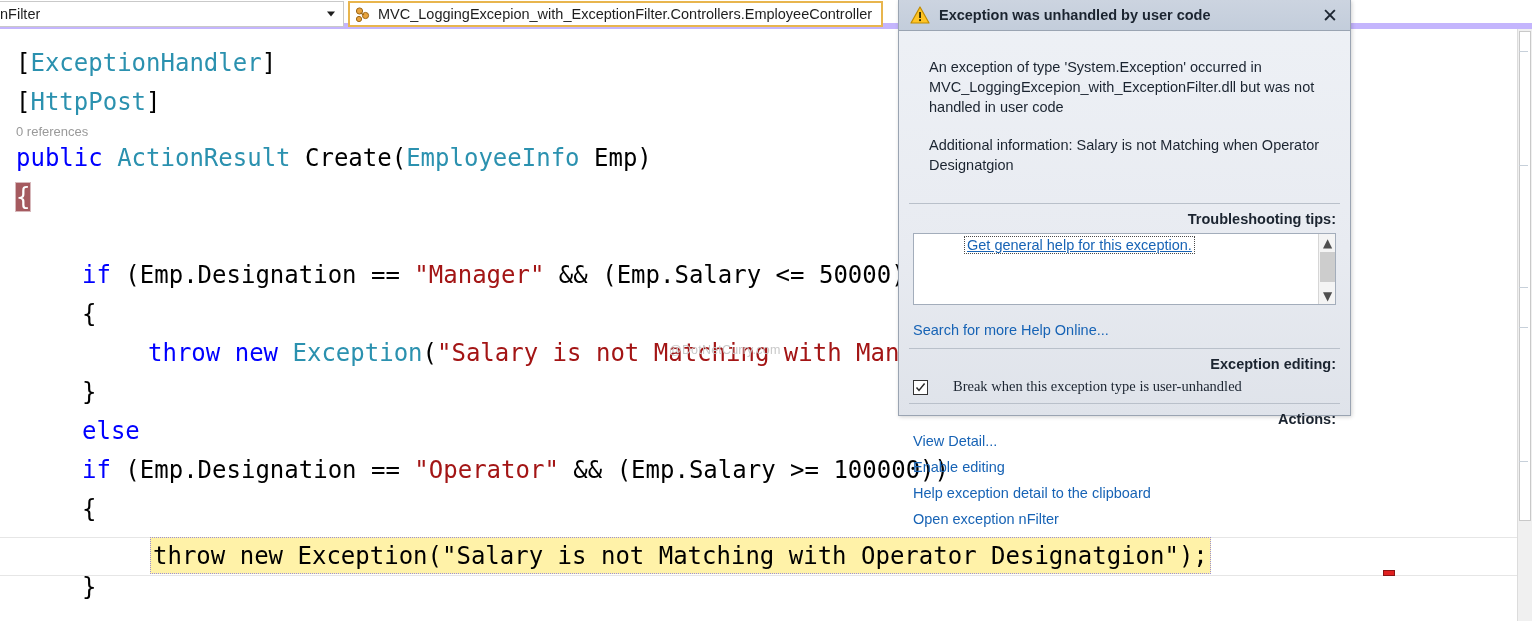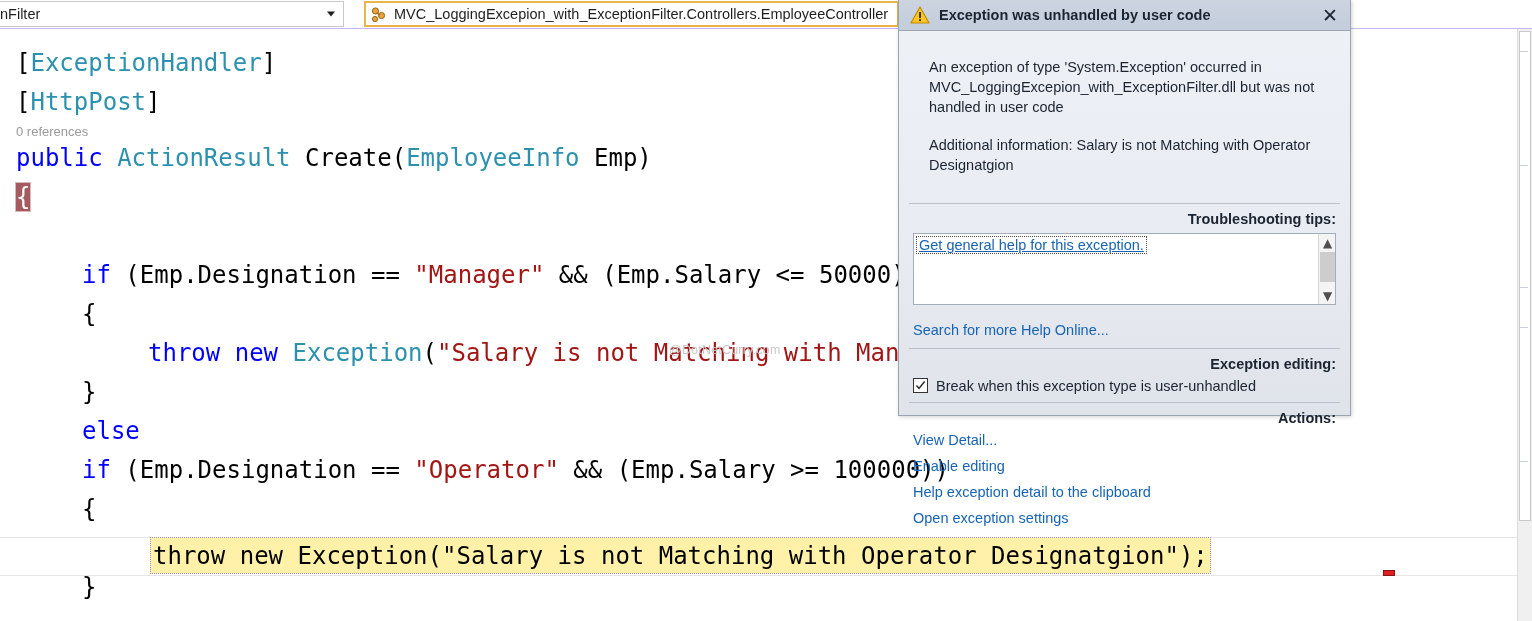--- a/index.html
+++ b/index.html
@@ -14,42 +14,42 @@
     overflow: hidden;
     font-family: "Liberation Sans", sans-serif;
   }
 
   
   #nav-bar {
     position: absolute;
     left: 0; top: 0;
     width: 1532px; height: 29px;
     background: #ffffff;
-    border-bottom: 1px solid #c4b5fd;
+    border-bottom: 6px solid #c4b5fd;
     box-sizing: border-box;
   }
   .nav-combo {
     position: absolute;
     top: 1px;
     height: 26px;
     background: #ffffff;
     border: 1px solid #c9c9c9;
     box-sizing: border-box;
     display: flex;
     align-items: center;
     font-size: 14.5px;
     color: #1e1e1e;
   }
   #member-combo {
     left: -4px;
     width: 348px;
     border-left: none;
   }
   #type-combo {
-    left: 364px;
+    left: 348px;
     width: 535px;
     border: 2px solid #e8b54d;
     background: #ffffff;
   }
   .combo-text {
     padding-left: 4px;
     white-space: nowrap;
     overflow: hidden;
   }
   .combo-arrow {
@@ -272,20 +272,21 @@
     white-space: nowrap;
   }
 
   #tips-box {
     position: relative;
     height: 72px;
     background: #ffffff;
     border: 1px solid #a3adbb;
     box-sizing: border-box;
     overflow: hidden;
+    padding-left: 48px;
   }
   #tips-link {
     display: inline-block;
     margin: 3px 0 0 3px;
     padding: 0 2px;
     font-size: 14.5px;
     color: #1763b5;
     text-decoration: underline;
     outline: 1px dotted #4a4a4a;
     cursor: pointer;
@@ -315,22 +316,23 @@
     width: 15px; height: 30px;
     background: #cdcdcd;
   }
 
   #search-online {
     padding: 8px 14px 9px 14px;
   }
 
   #break-checkbox-row {
     display: flex;
-    align-items: flex-start;
-    gap: 8px;
+    align-items: flex-end;
+    gap: 25px;
+    font-family: Liberation Serif, serif;
   }
   #break-checkbox {
     width: 15px; height: 15px;
     background: #ffffff;
     border: 1px solid #333333;
     box-sizing: border-box;
     position: relative;
     flex: 0 0 auto;
     cursor: pointer;
   }
@@ -400,21 +402,21 @@
         <rect x="9.1" y="6" width="1.9" height="6" fill="#3a3000"></rect>
         <rect x="9.1" y="13.2" width="1.9" height="1.9" fill="#3a3000"></rect>
       </svg>
     </span>
     <span id="dialog-title">Exception was unhandled by user code</span>
     <span id="dialog-close">✕</span>
   </div>
 
   <div id="dialog-message">
     <p>An exception of type 'System.Exception' occurred in MVC_LoggingExcepion_with_ExceptionFilter.dll but was not handled in user code</p>
-    <p>Additional information: Salary is not Matching with Operator Designatgion</p>
+    <p>Additional information: Salary is not Matching when Operator Designatgion</p>
   </div>
 
   <div class="dlg-sep"></div>
 
   <div class="dlg-section">
     <div class="dlg-heading">Troubleshooting tips:</div>
     <div id="tips-box">
       <span id="tips-link">Get general help for this exception.</span>
       <div id="tips-scroll">
         <div class="tips-arrow" id="tips-arrow-up">▲</div>
@@ -443,16 +445,16 @@
   </div>
 
   <div class="dlg-sep"></div>
 
   <div class="dlg-section">
     <div class="dlg-heading">Actions:</div>
     <div id="actions-list">
       <div class="dlg-link">View Detail...</div>
       <div class="dlg-link">Enable editing</div>
       <div class="dlg-link">Help exception detail to the clipboard</div>
-      <div class="dlg-link">Open exception settings</div>
+      <div class="dlg-link">Open exception nFilter</div>
     </div>
   </div>
 </div>
 
 </body></html>

